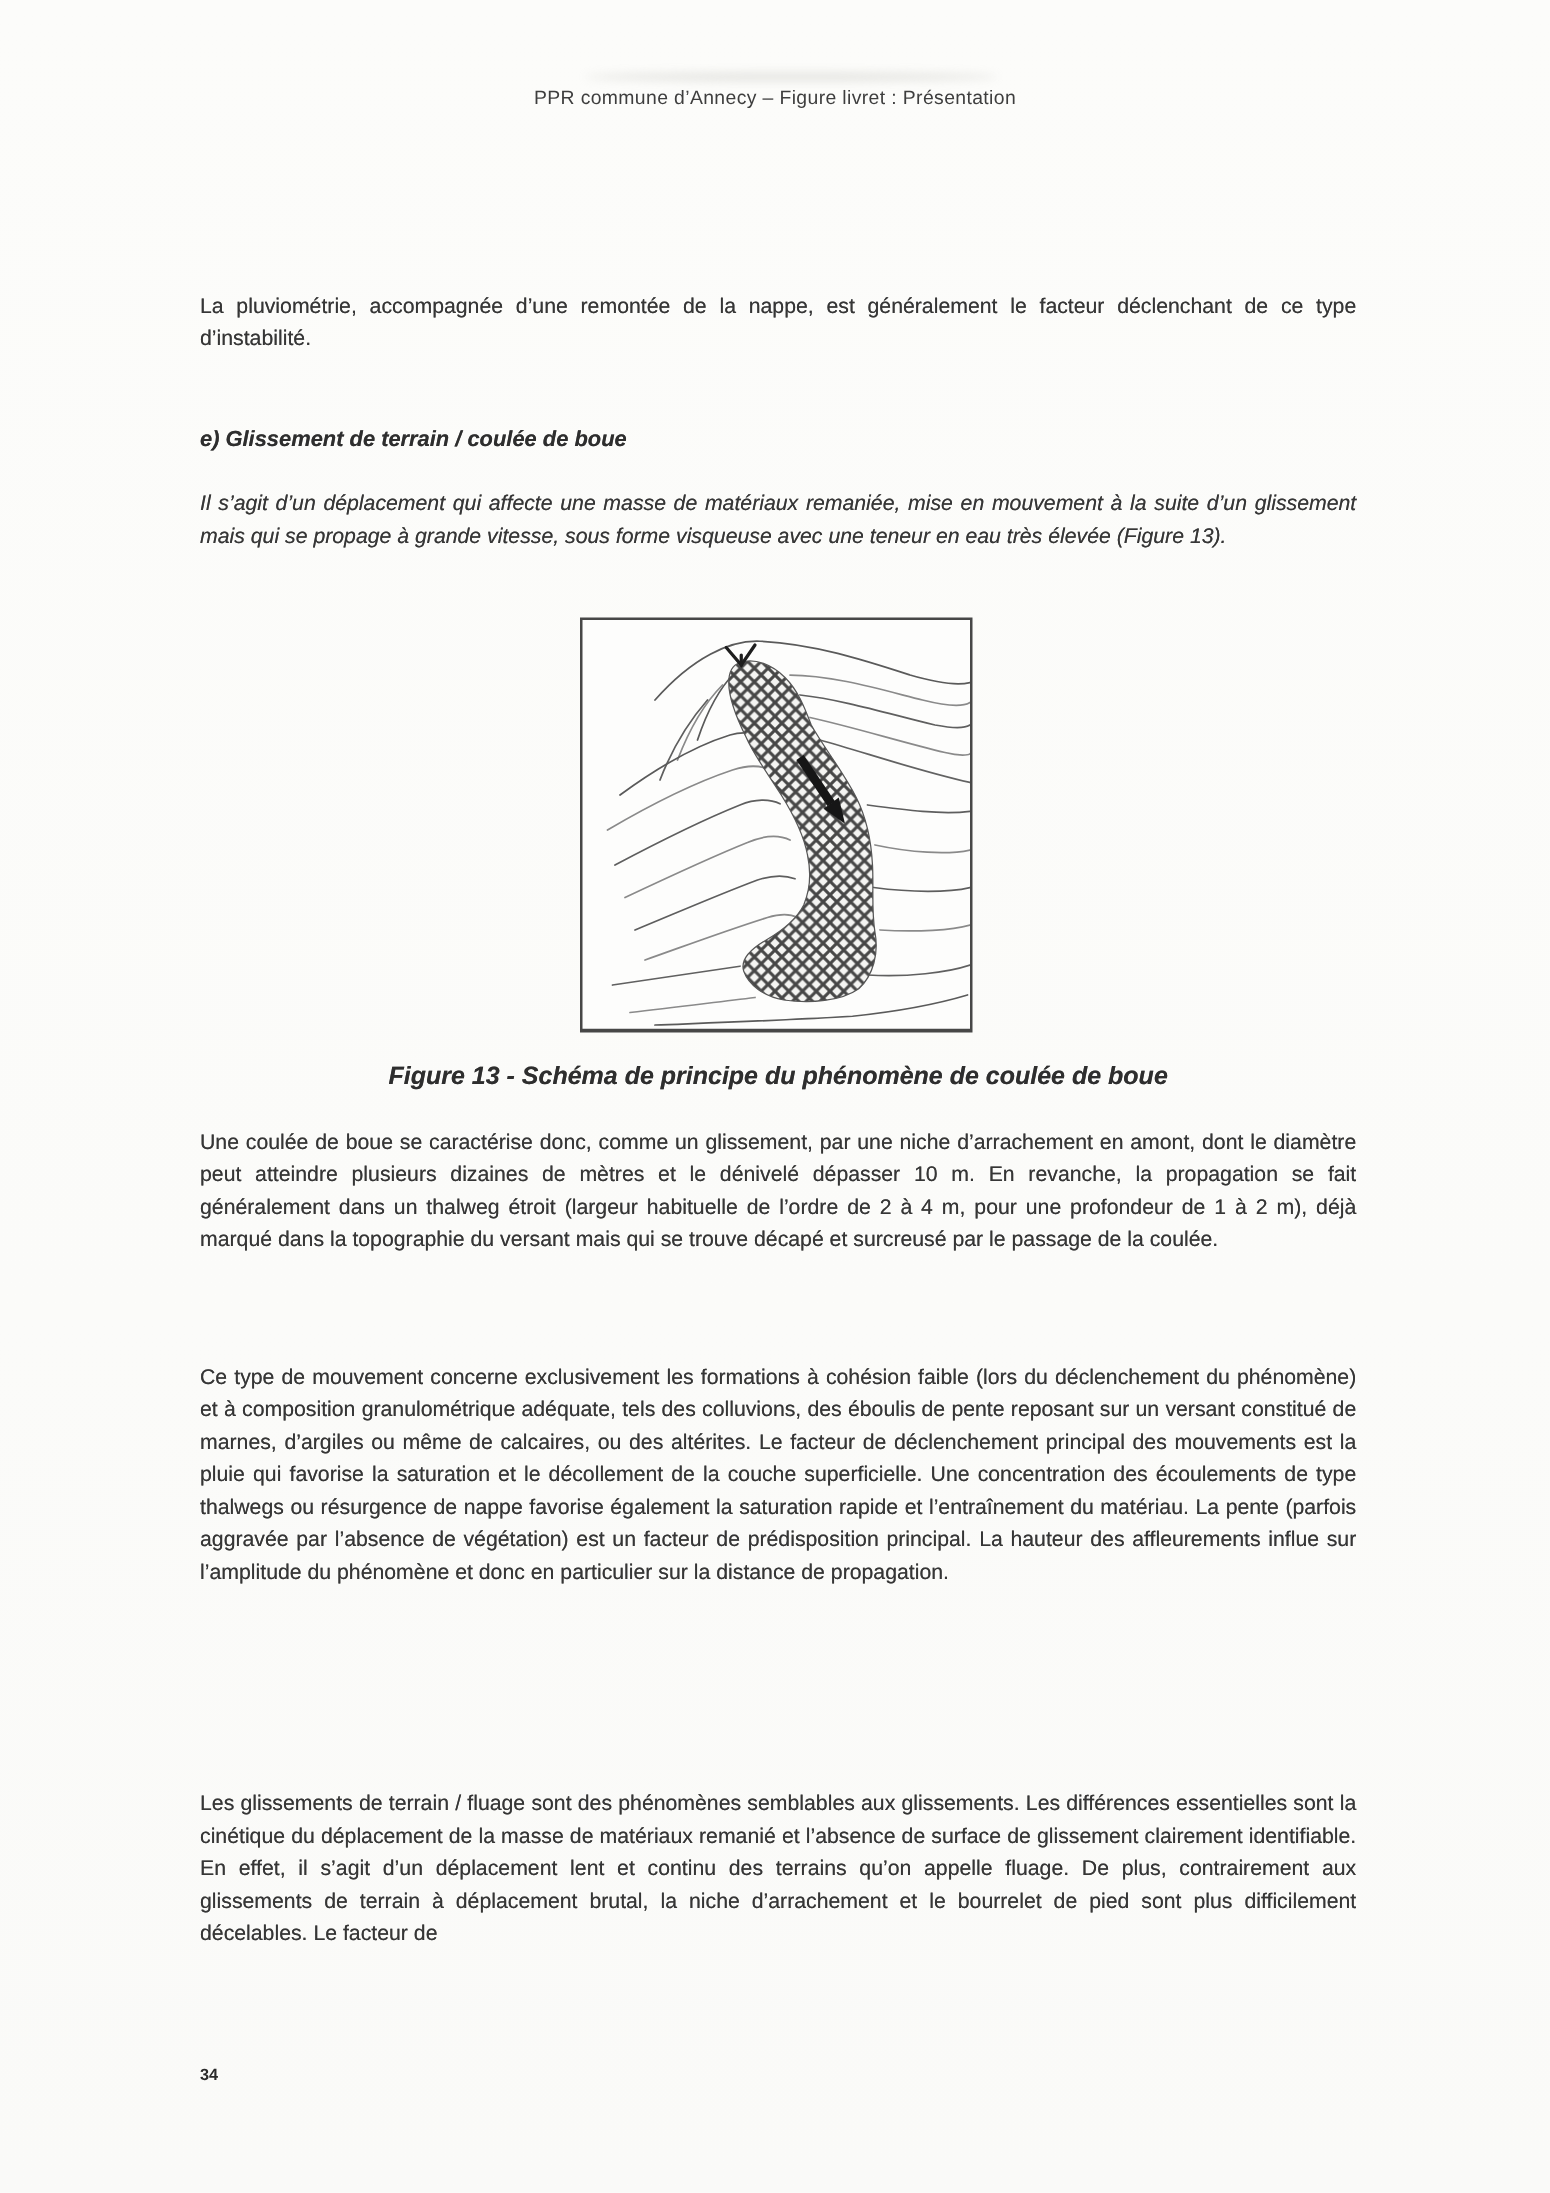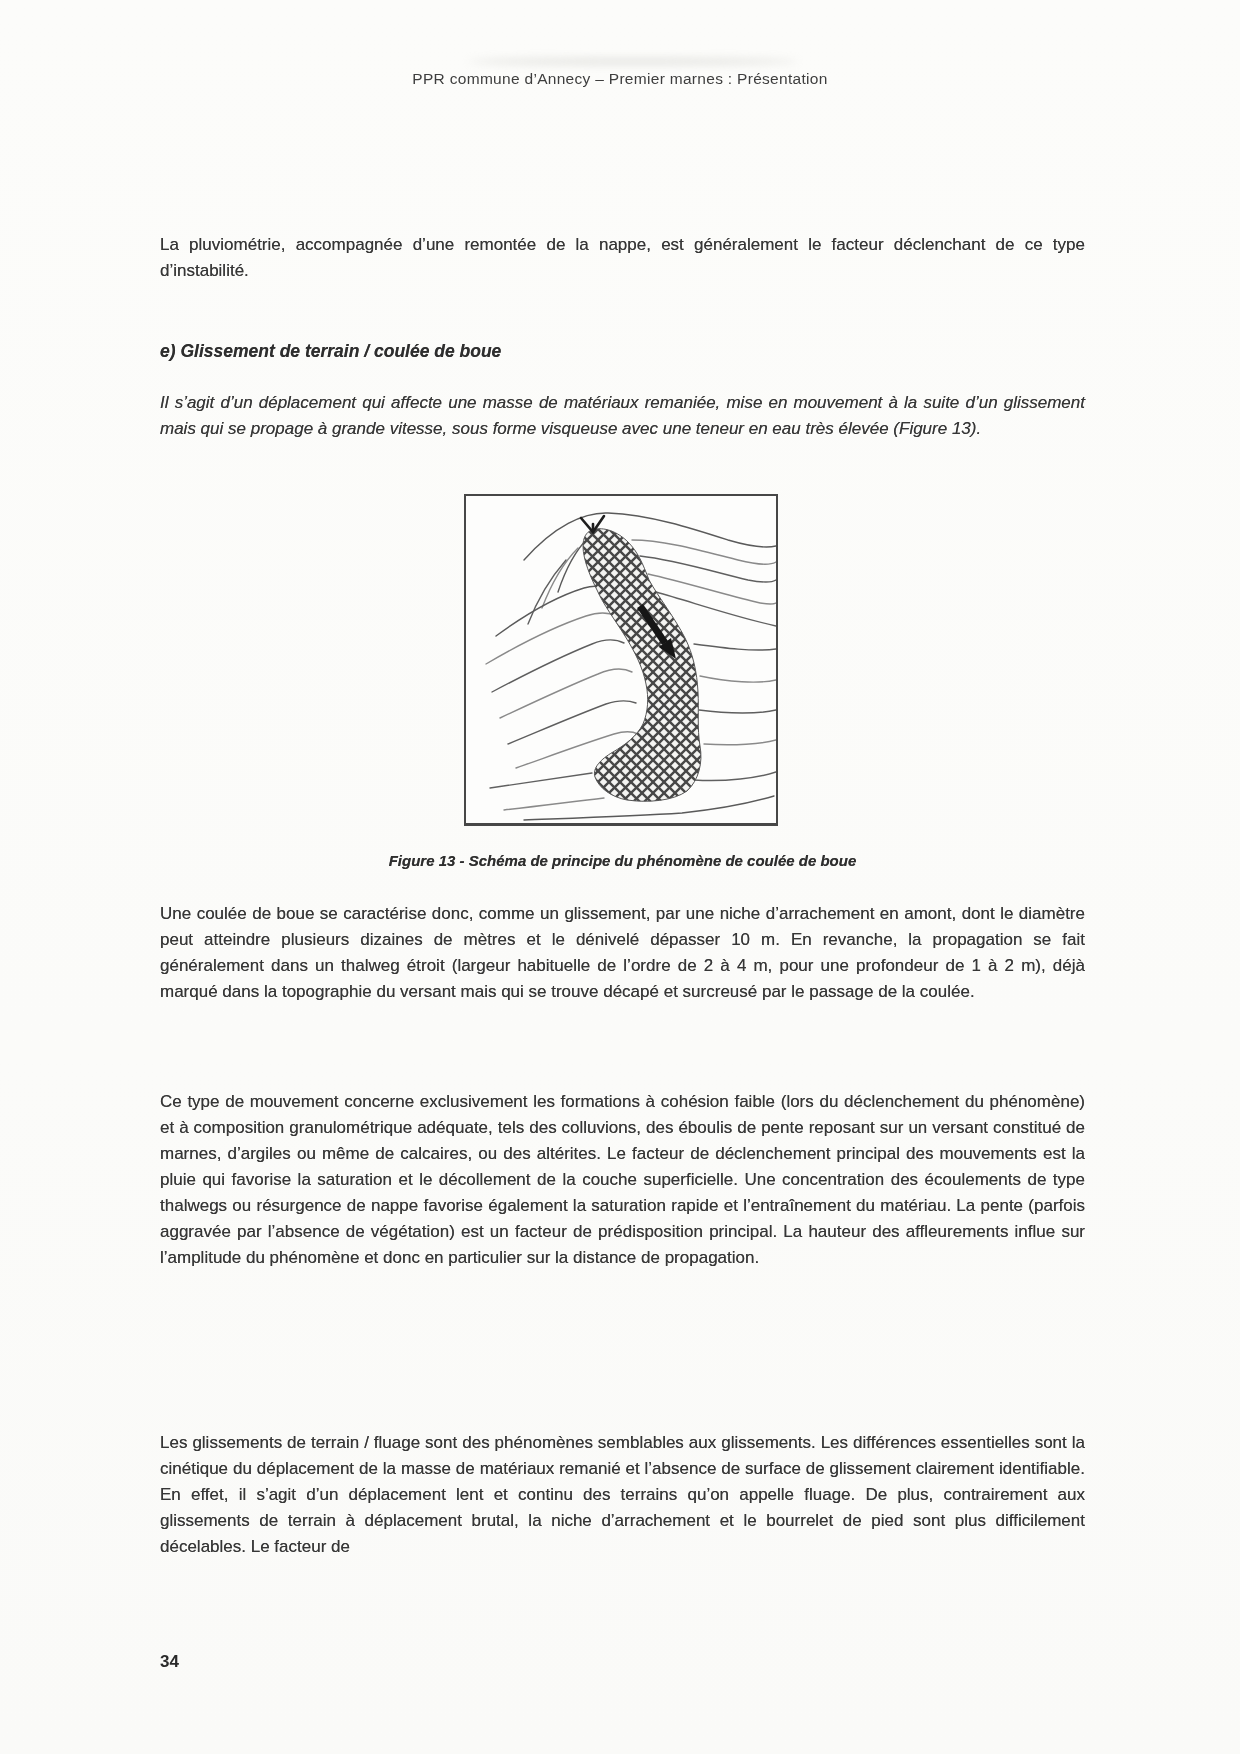--- a/index.html
+++ b/index.html
@@ -22,42 +22,42 @@
   .tblock{
     position:absolute;left:160px;width:925px;
     font-size:17px;line-height:26px;text-align:justify;
     color:#363636;text-shadow:0 0 .4px rgba(55,55,55,.75);
   }
   .heading{
     font-weight:bold;font-style:italic;font-size:17.5px;
     text-align:left;color:#2e2e2e;
   }
   .caption{
-    font-weight:bold;font-style:italic;font-size:15px;
+    font-weight:bold;font-style:italic;font-size:20px;
     text-align:center;color:#2e2e2e;
   }
   .figure-box{
     position:absolute;left:464px;top:494px;width:314px;height:332px;
     box-sizing:border-box;border:2px solid #474747;background:#fdfdfc;
     border-bottom-width:3px;
   }
   .figure-box svg{display:block;width:100%;height:100%;}
   .pagenum{
     position:absolute;left:160px;top:1652px;
-    font-size:17px;font-weight:bold;color:#2a2a2a;
+    font-size:13px;font-weight:bold;color:#2a2a2a;
   }
 </style>
 </head>
 <body>
 
 <div class="page">
 
   <div class="smudge"></div>
 
-  <div class="header">PPR commune d’Annecy – Premier marnes : Présentation</div>
+  <div class="header">PPR commune d’Annecy – Figure livret : Présentation</div>
 
   <div class="tblock heading" style="top:338px;">e) Glissement de terrain / coulée de boue</div>
 
   <div class="tblock" style="top:232px;">La pluviométrie, accompagnée d’une remontée de la nappe, est généralement le facteur déclenchant de ce type d’instabilité.</div>
 
   <div class="tblock" style="top:390px;font-style:italic;">Il s’agit d’un déplacement qui affecte une masse de matériaux remaniée, mise en mouvement à la suite d’un glissement mais qui se propage à grande vitesse, sous forme visqueuse avec une teneur en eau très élevée (Figure 13).</div>
 
   <div class="figure-box">
     <svg viewBox="0 0 310 327" preserveAspectRatio="none">
       <defs>

